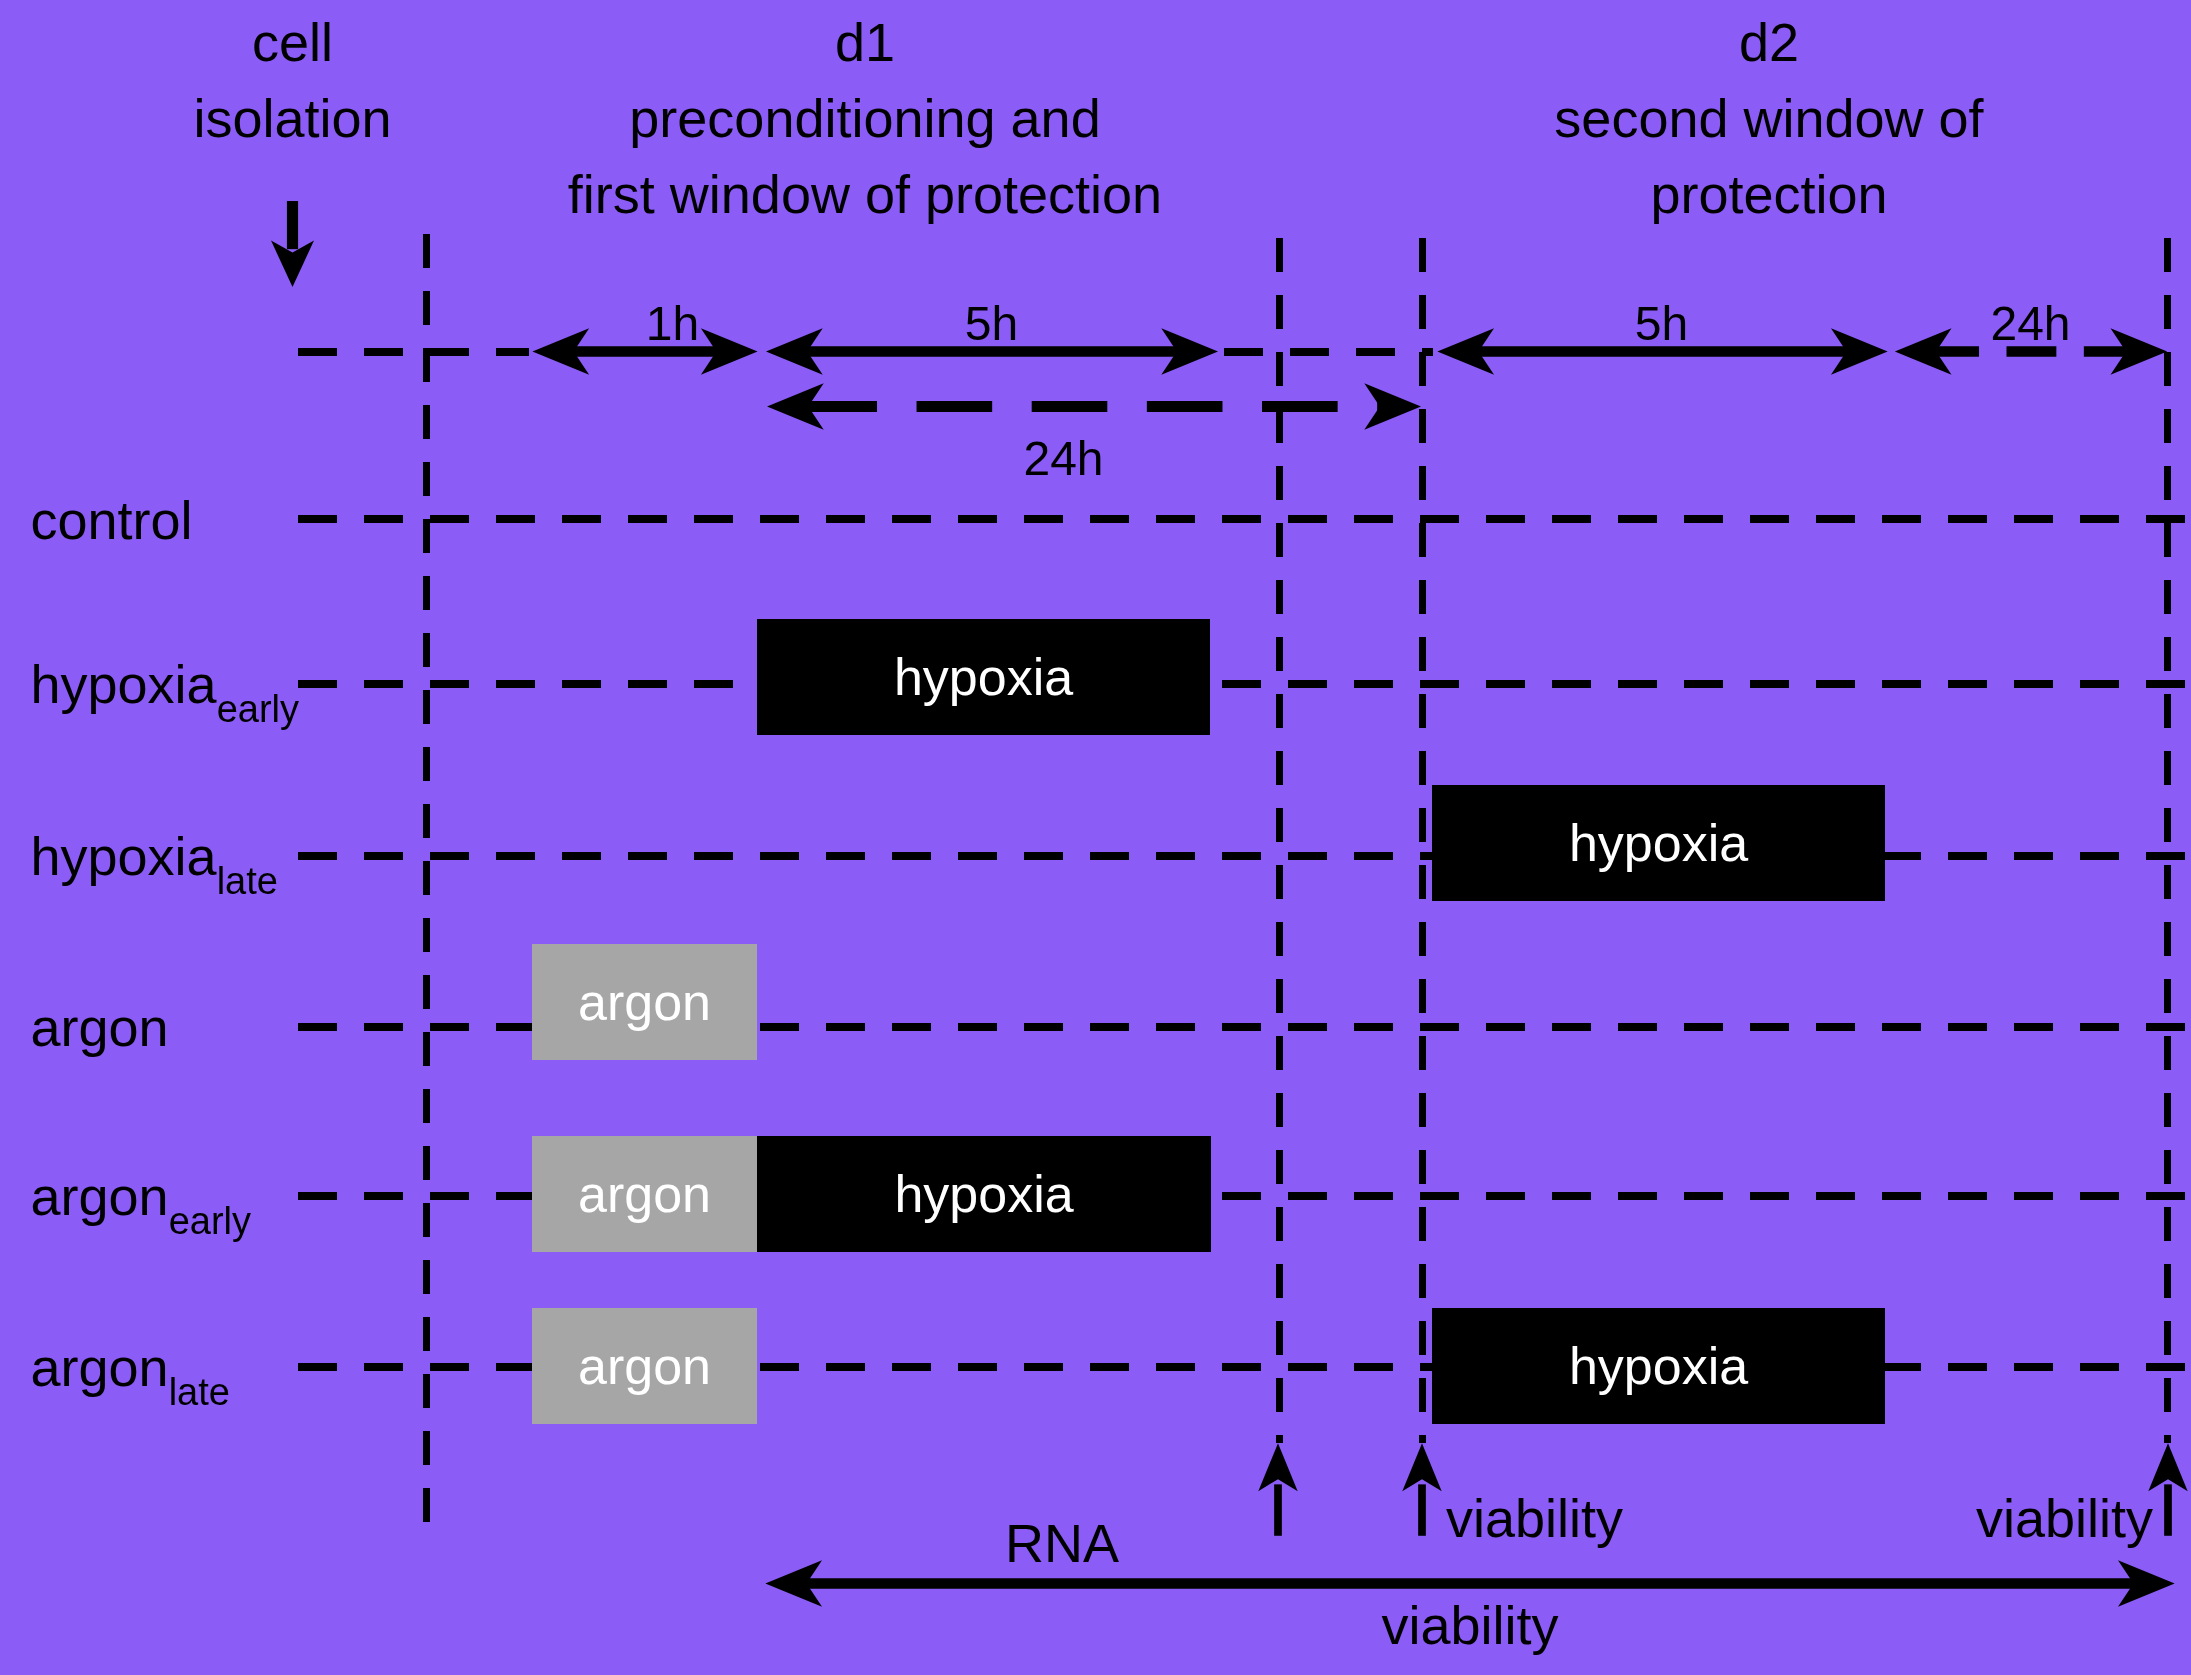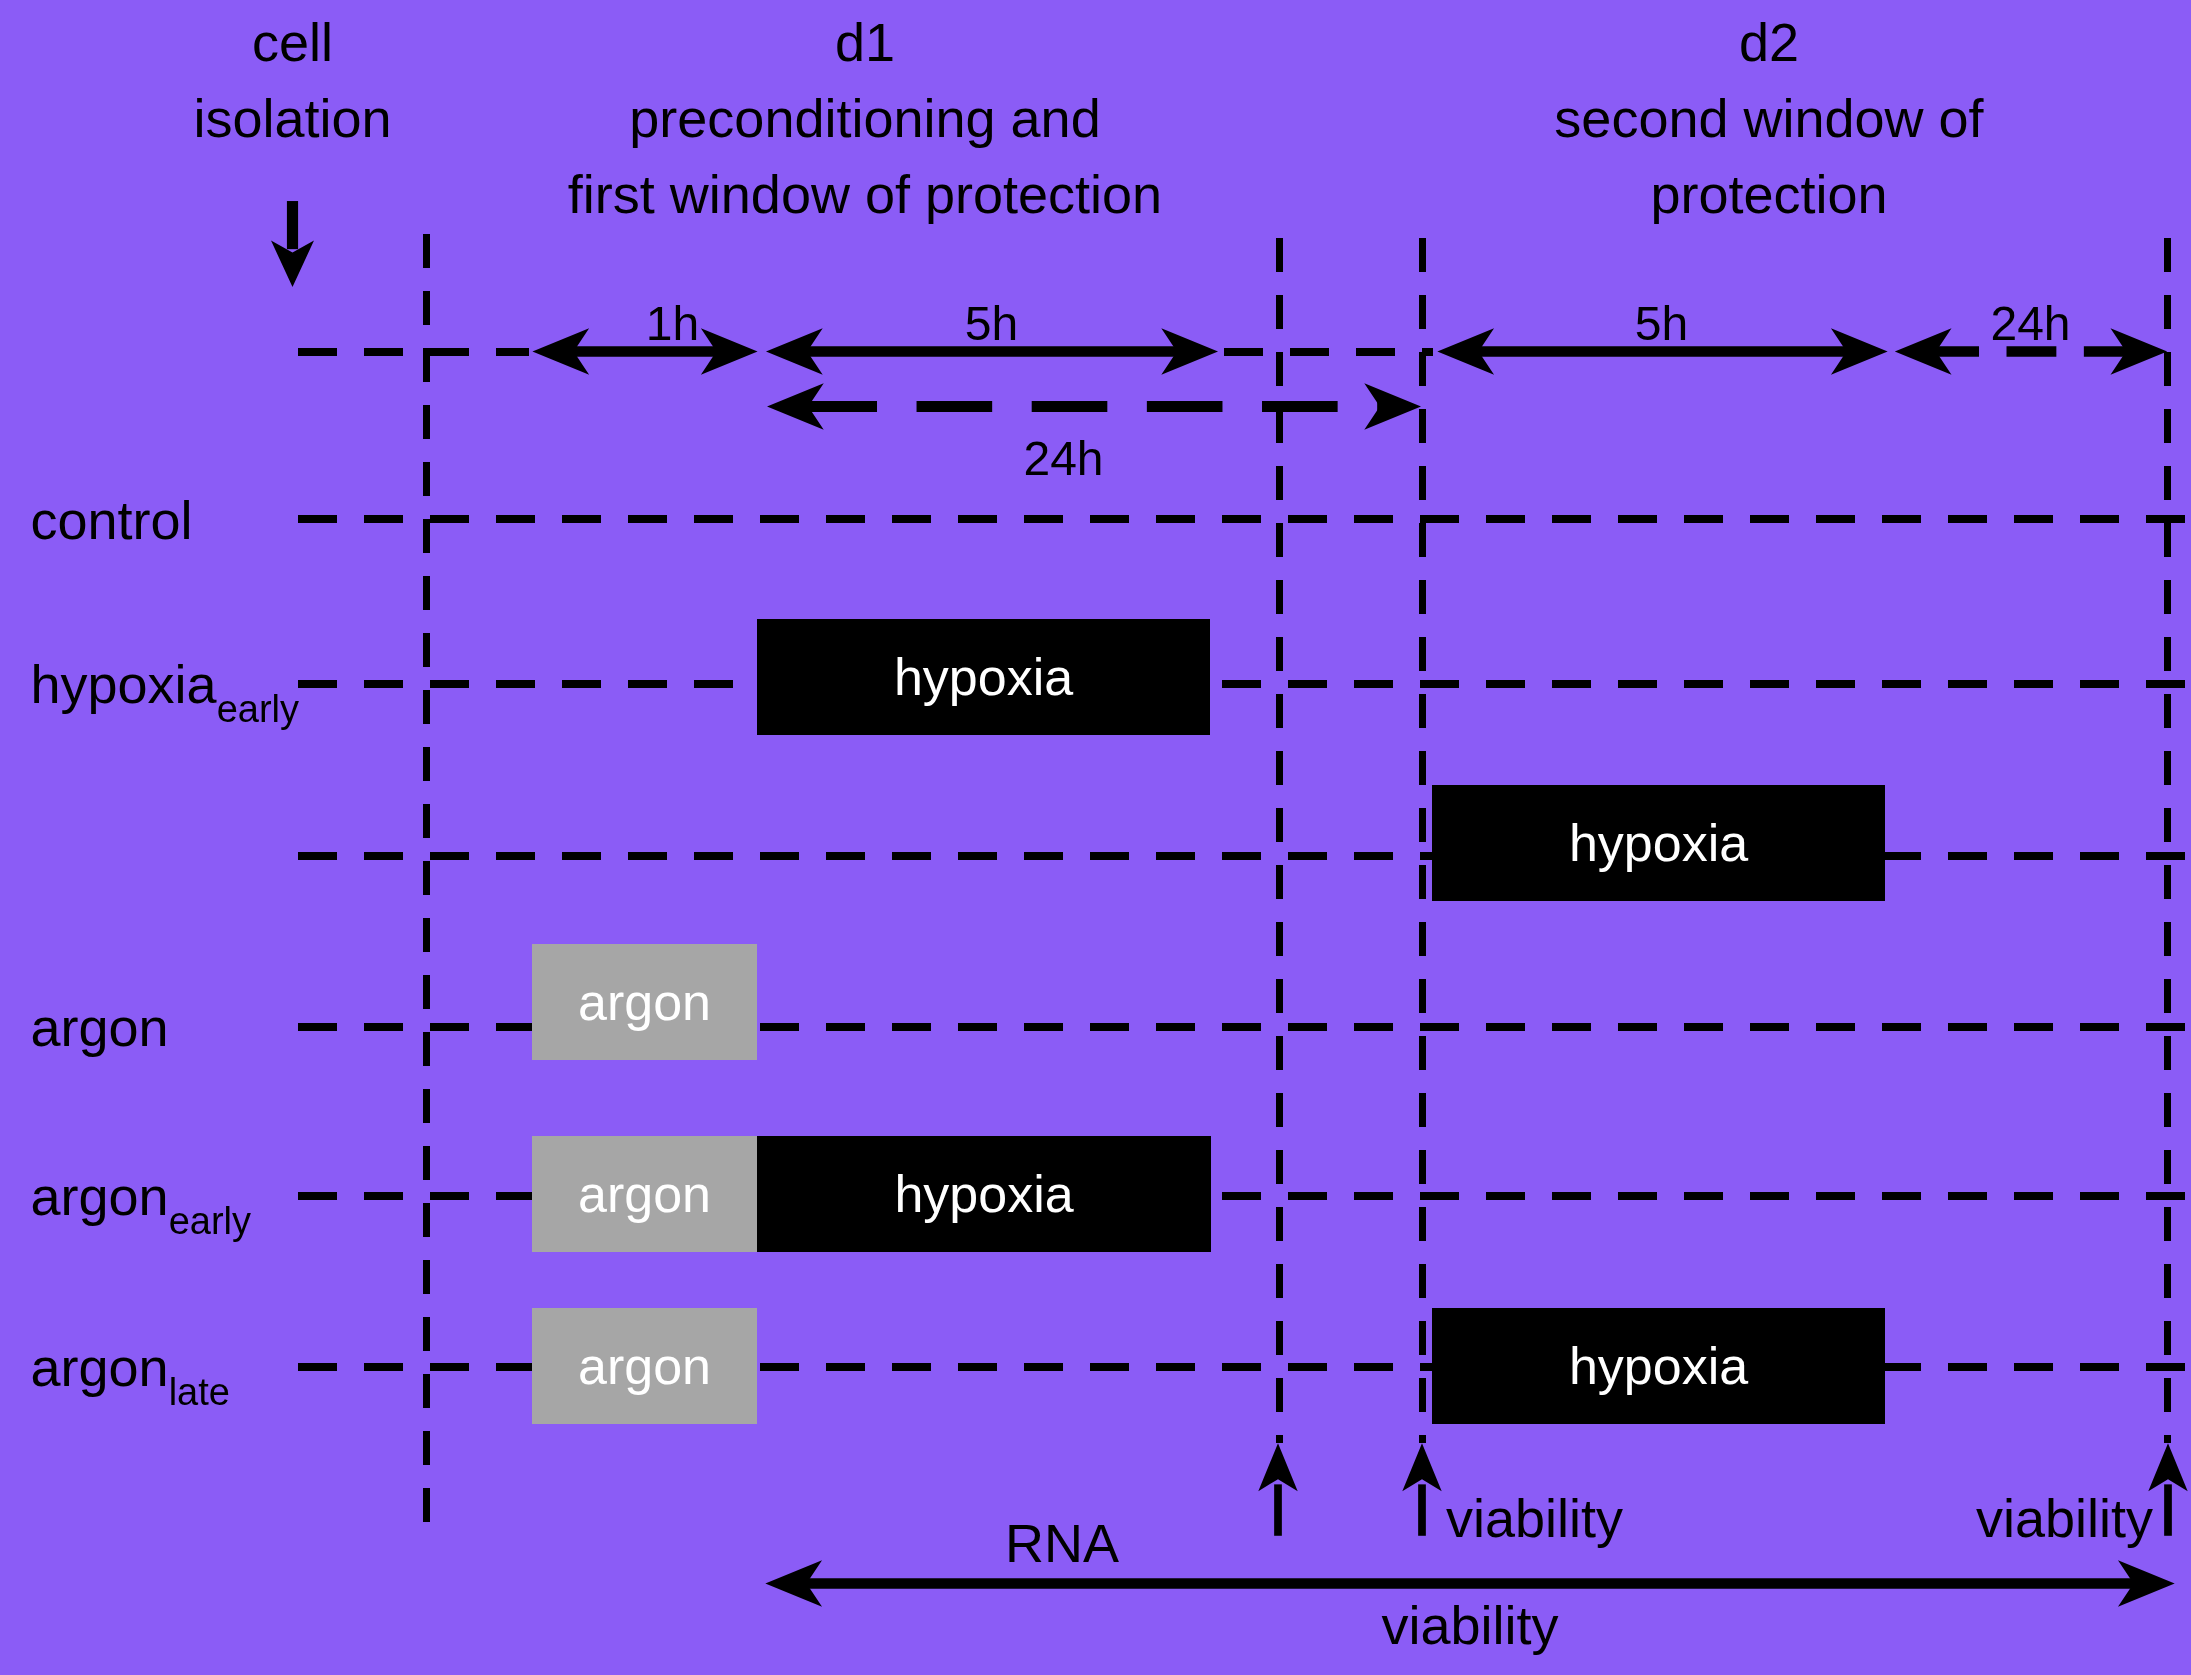--- a/index.html
+++ b/index.html
@@ -93,20 +93,23 @@
   <div class="hline" style="left:298px;top:1023px;width:1889px;"></div>
   <div class="hline" style="left:298px;top:1192px;width:1889px;"></div>
   <div class="hline" style="left:298px;top:1363px;width:1889px;"></div>
 
   <div class="rowlbl" style="top:489px;">
     <span>control</span><sub></sub>
   </div>
   <div class="rowlbl" style="top:653px;">
     <span>hypoxia</span><sub>early</sub>
   </div>
+  <div class="rowlbl" style="top:825px;">
+    <span>hypoxia</span><sub>late</sub>
+  </div>
   <div class="rowlbl" style="top:996px;">
     <span>argon</span><sub></sub>
   </div>
   <div class="rowlbl" style="top:1165px;">
     <span>argon</span><sub>early</sub>
   </div>
   <div class="rowlbl" style="top:1336px;">
     <span>argon</span><sub>late</sub>
   </div>
 

